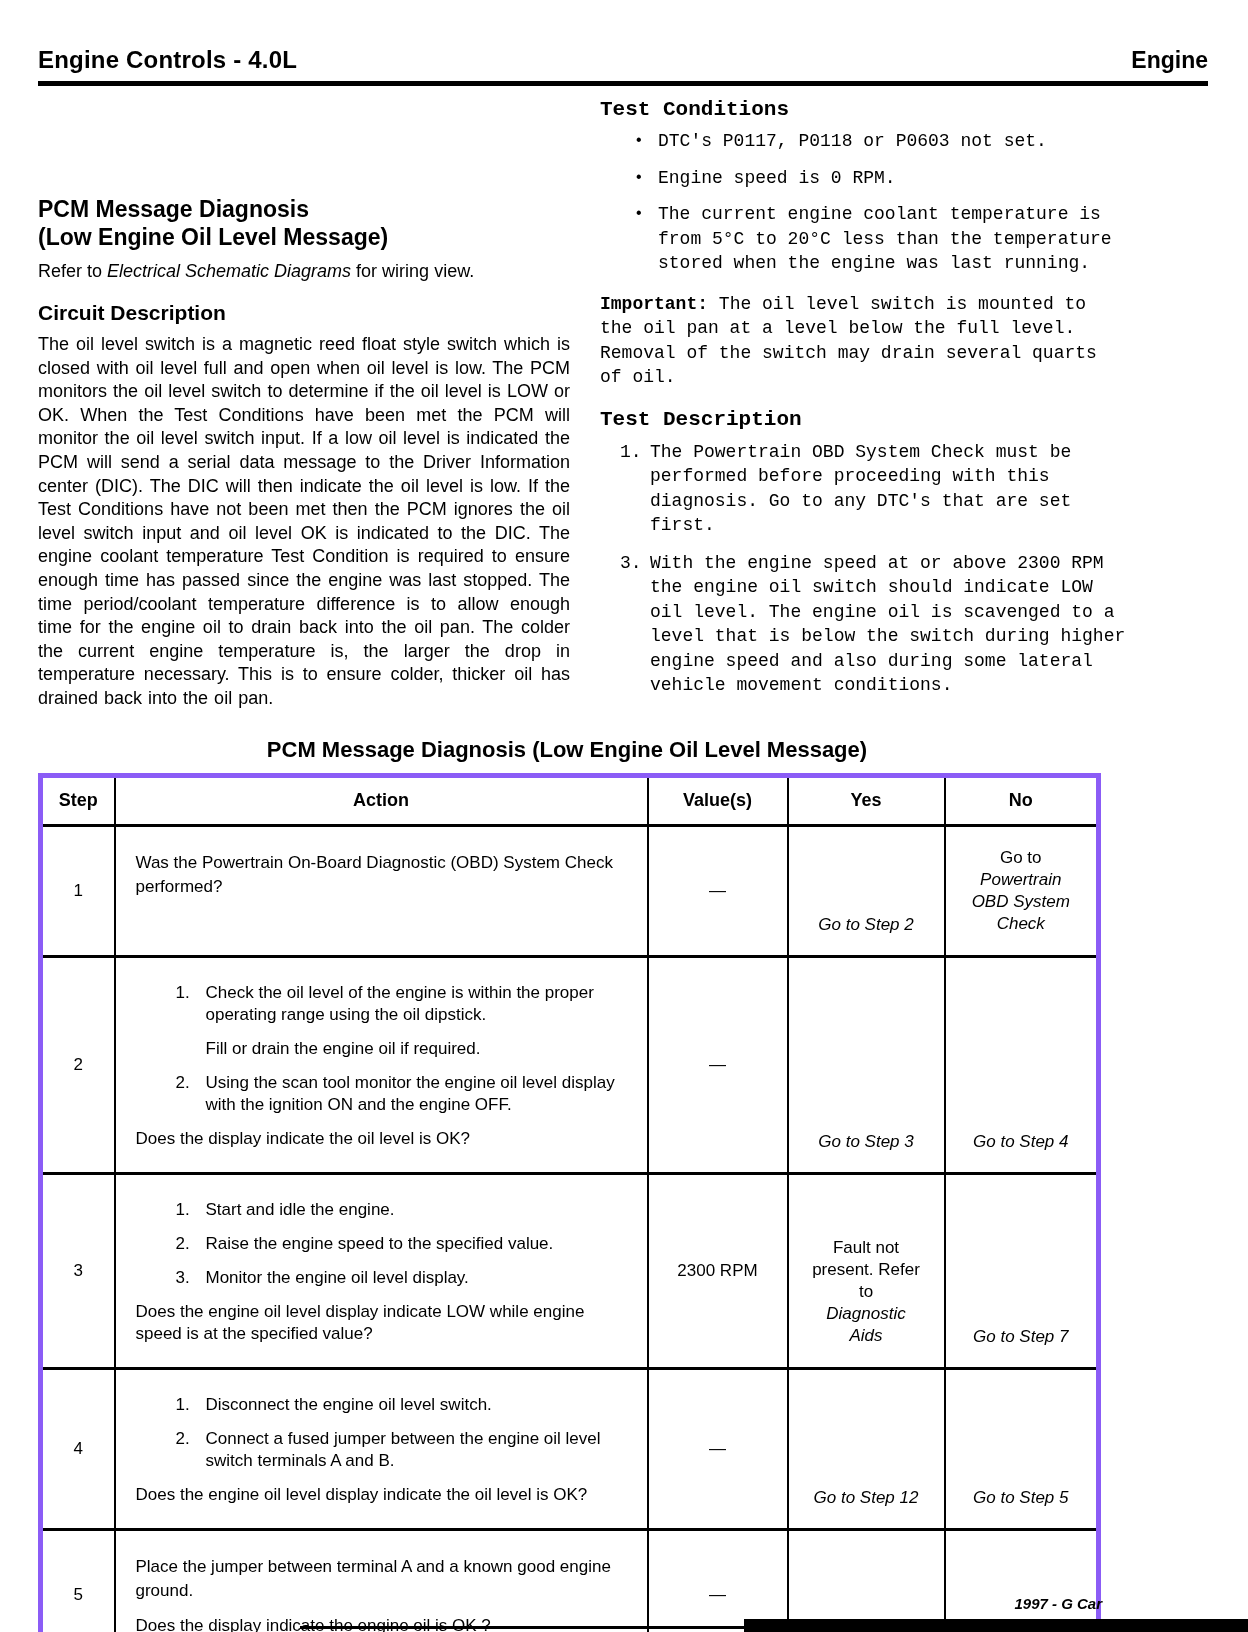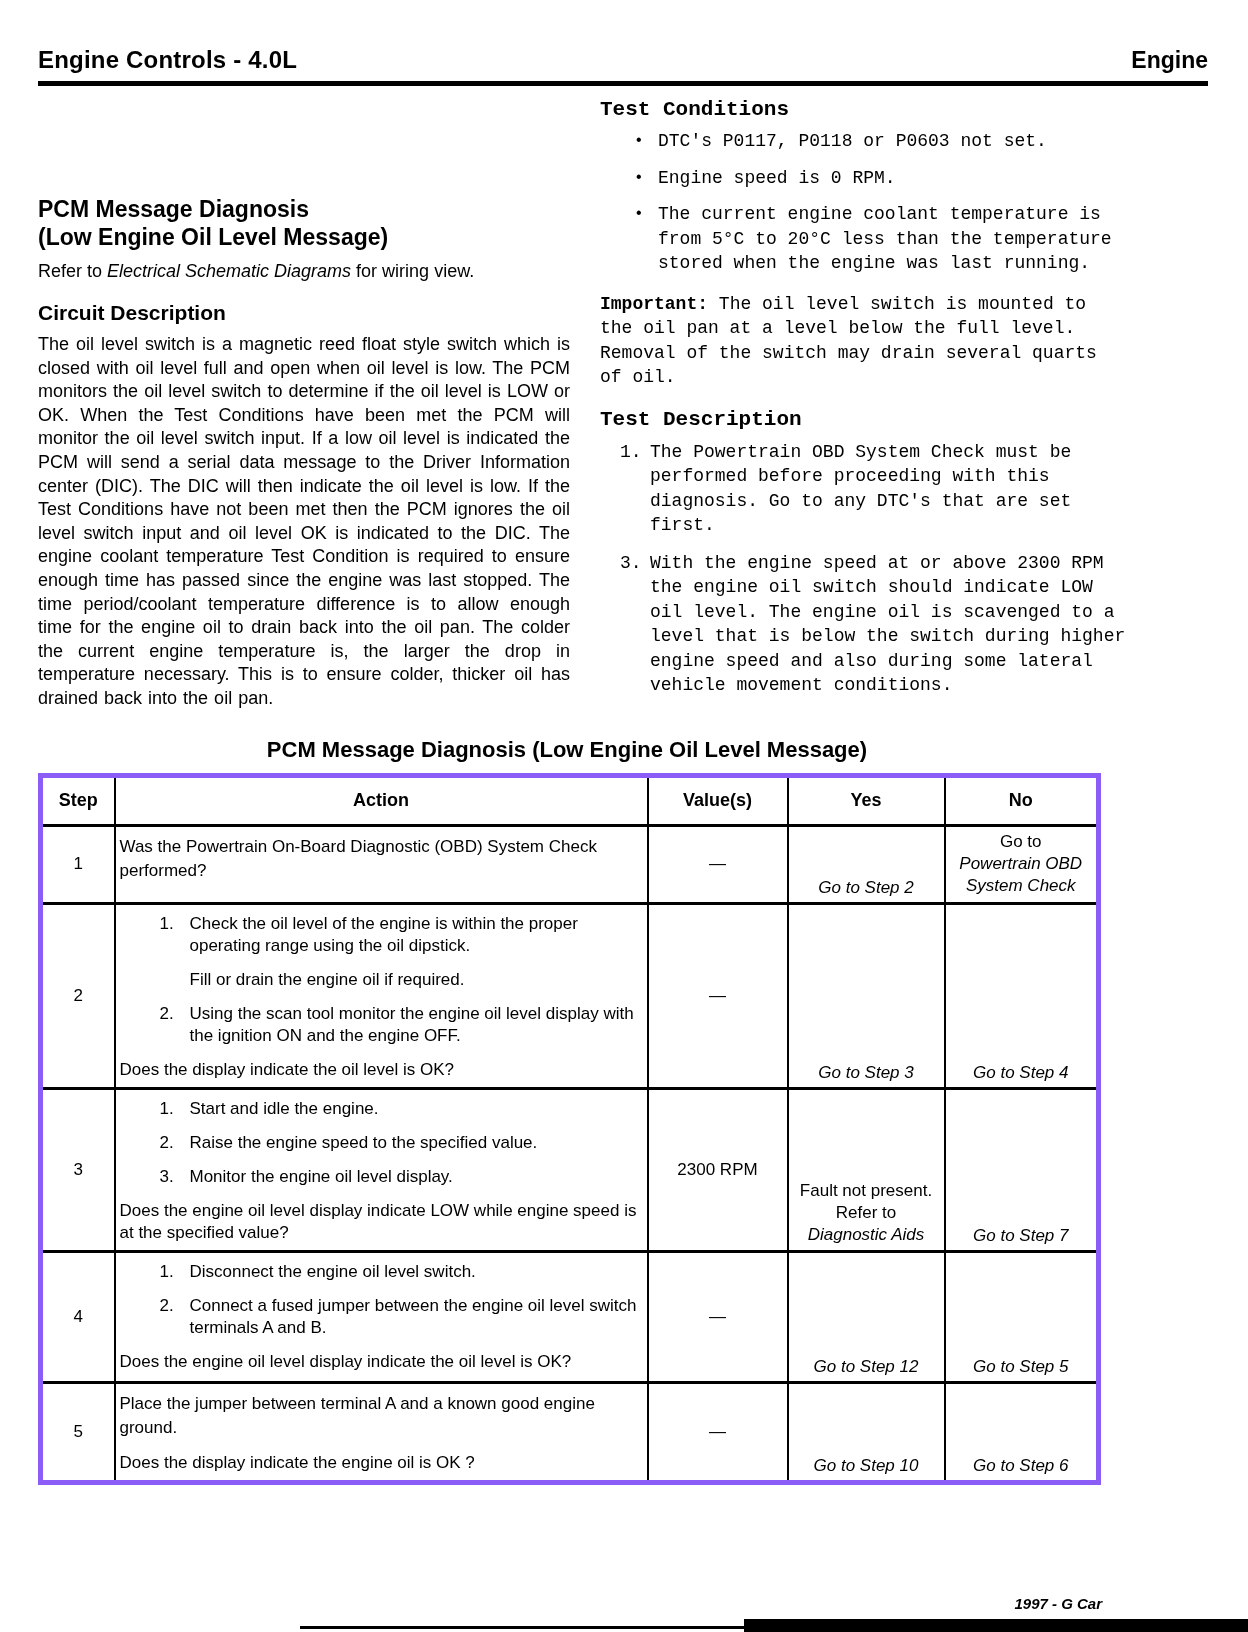--- a/index.html
+++ b/index.html
@@ -41,21 +41,21 @@
   .table-title{text-align:center;font-weight:bold;font-size:22px;margin:0 0 10px 0;}
   table.diag{border-collapse:collapse;width:1058px;table-layout:fixed;border:5px solid #8b5cf6;}
   table.diag th{
     font-size:18px;font-weight:bold;text-align:center;
     border:2px solid #000;border-bottom:3px solid #000;border-top:3px solid #000;
     padding:10px 4px;
   }
   table.diag td{
     font-size:17px;
     border:2px solid #000;border-top:3px solid #000;border-bottom:3px solid #000;
-    padding:4px;
+    padding:20px;
   }
   td.step-cell{text-align:center;vertical-align:middle;font-size:17px;}
   td.value-cell{text-align:center;vertical-align:middle;}
   td.note-cell{text-align:center;}
   .vt{vertical-align:top;padding-top:8px;}
   .vb{vertical-align:bottom;padding-bottom:8px;}
   .goto{font-style:italic;}
   .note-line{display:block;line-height:22px;}
   td.action-cell{vertical-align:top;padding:8px 8px 8px 6px;}
   .action-item{display:flex;margin:4px 0 12px 0;}

